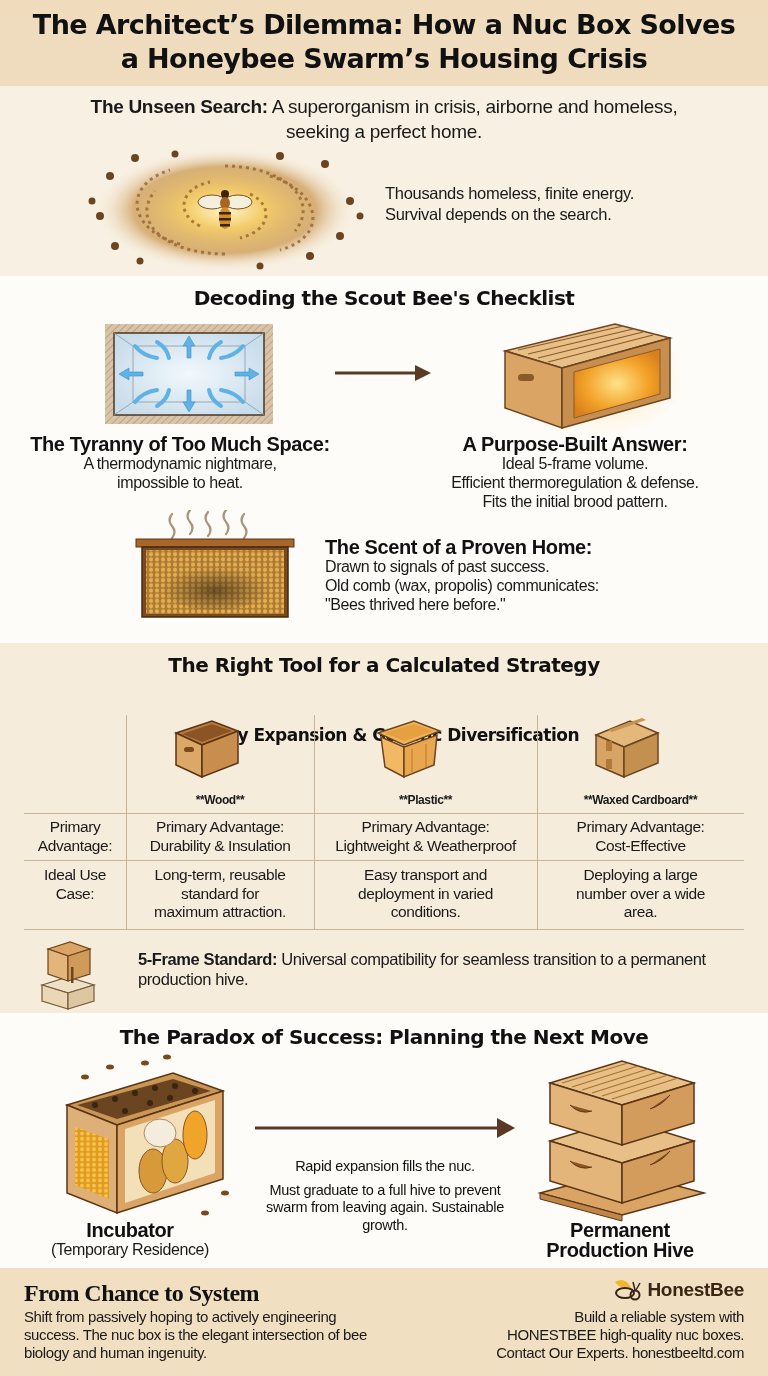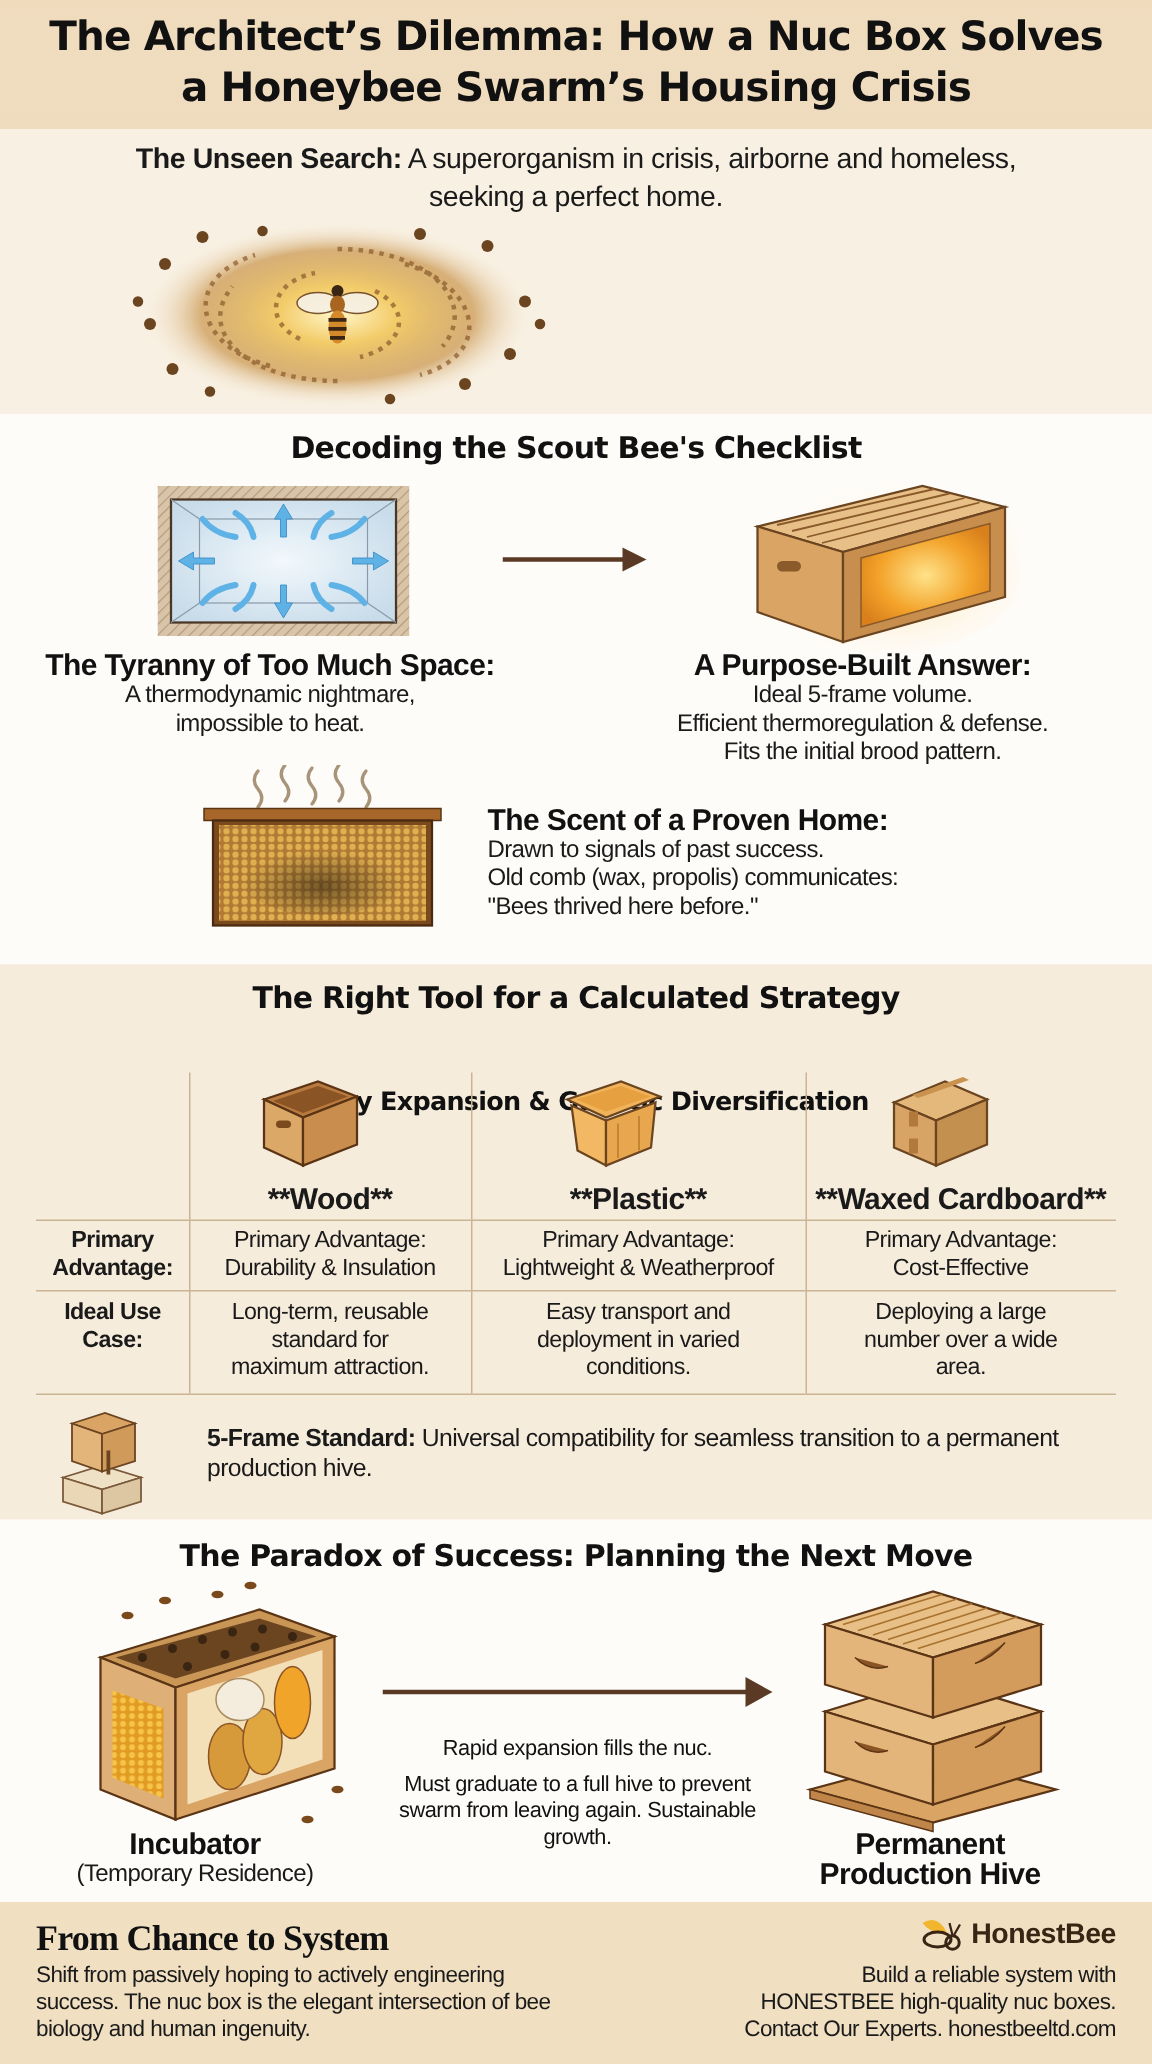--- a/index.html
+++ b/index.html
@@ -62,22 +62,22 @@
   .sec3 .sec-title { top: 10px; }
   .sec3-sub {
     position: absolute; left: 0; top: 39px; width: 768px; text-align: center;
     font-family: "DejaVu Sans", sans-serif; font-weight: bold; font-size: 17px;
     letter-spacing: -0.5px; color: #111; margin-top: 43px;
   }
   .tbl { position: absolute; left: 24px; top: 72px; width: 720px; height: 214px; }
   .tbl .vline { position: absolute; top: 0; width: 1px; background: #c9b494; height: 214px; }
   .tbl .hline { position: absolute; left: 0; width: 720px; height: 1px; background: #c9b494; }
   .tbl .cell { position: absolute; text-align: center; font-size: 15.5px; line-height: 18.5px; letter-spacing: -0.4px; color: #1a1a1a; }
-  .tbl .rowhead { font-weight: bold; }
-  .tbl .colhead { font-weight: bold; font-size: 20px; }
+  .tbl .rowhead { font-weight: normal; }
+  .tbl .colhead { font-weight: bold; font-size: 12px; }
   .tbl .icon { position: absolute; }
   .frame-icon { position: absolute; left: 38px; top: 296px; width: 60px; height: 72px; }
   .frame-text {
     position: absolute; left: 138px; top: 306px; width: 600px;
     font-size: 16.5px; line-height: 20px; letter-spacing: -0.4px; color: #1a1a1a;
   }
   .frame-text b { font-weight: bold; }
 
   
   .sec4 { left: 0; top: 1013px; width: 768px; height: 255px; background: #fefcf9; }
@@ -154,20 +154,24 @@
       <ellipse cx="-13" cy="-6" rx="14" ry="7" fill="#f6f1e6" stroke="#6b4420" stroke-width="1" opacity="0.9"></ellipse>
       <ellipse cx="13" cy="-6" rx="14" ry="7" fill="#f6f1e6" stroke="#6b4420" stroke-width="1" opacity="0.9"></ellipse>
       <circle cx="0" cy="-14" r="4" fill="#3a2412"></circle>
       <ellipse cx="0" cy="-5" rx="5" ry="6" fill="#a8651f"></ellipse>
       <ellipse cx="0" cy="10" rx="6" ry="11" fill="#d48a2a"></ellipse>
       <rect x="-6" y="4" width="12" height="2.5" fill="#3a2412"></rect>
       <rect x="-6" y="10" width="12" height="2.5" fill="#3a2412"></rect>
       <rect x="-5" y="16" width="10" height="2.5" fill="#3a2412"></rect>
     </g>
   </svg>
+  <div class="sec1-side">
+    <div>Thousands homeless, finite energy.</div>
+    <div>Survival depends on the search.</div>
+  </div>
 </div>
 
 <div class="abs sec2">
   <div class="sec-title">Decoding the Scout Bee's Checklist</div>
 
   <svg class="big-space" viewBox="0 0 168 100">
     <defs>
       <pattern id="hatch" width="5" height="5" patternUnits="userSpaceOnUse" patternTransform="rotate(45)">
         <rect width="5" height="5" fill="#d8c4a8"></rect>
         <line x1="0" y1="0" x2="0" y2="5" stroke="#b69a78" stroke-width="1.5"></line>

